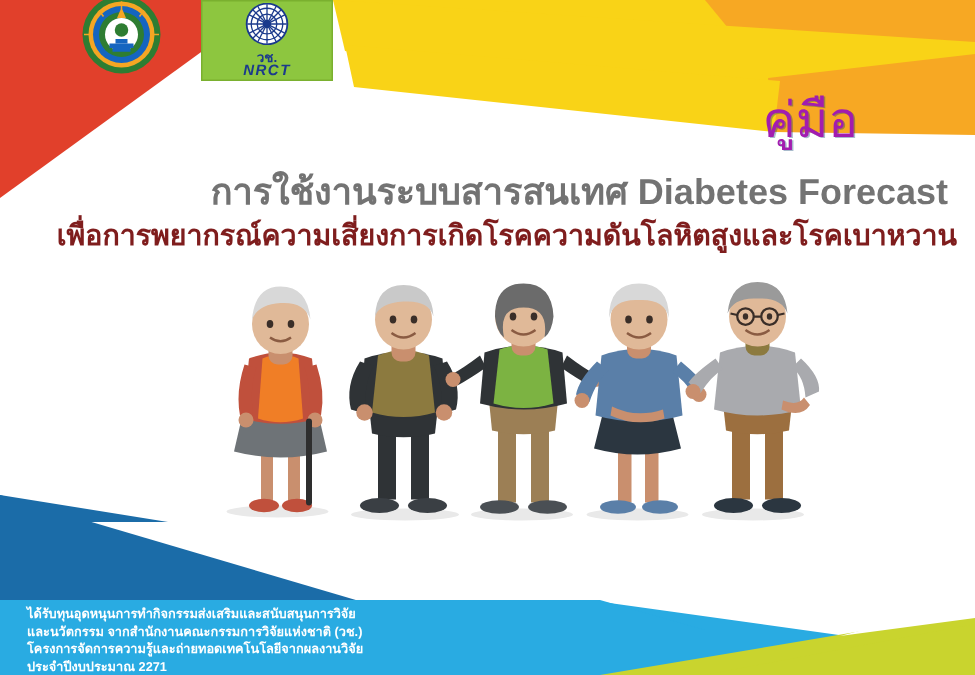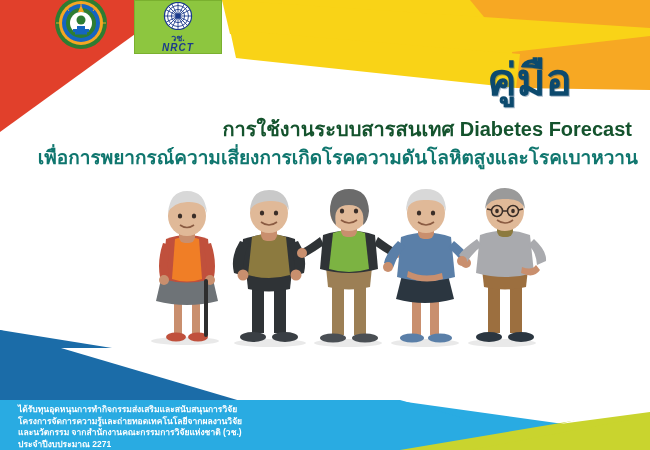--- a/index.html
+++ b/index.html
@@ -20,27 +20,27 @@
              display:flex;flex-direction:column;align-items:center;justify-content:flex-start;
              padding-top:1px;}
   #logo-nrct .seal{width:46px;height:32px;}
   #logo-nrct .nrct-th{font-size:9px;font-weight:bold;color:#1b3a8c;line-height:9px;
                       letter-spacing:0px;margin-top:4px;}
   #logo-nrct .nrct-en{font-size:10px;font-weight:bold;color:#1b3a8c;line-height:10px;
                       letter-spacing:1px;font-style:italic;}
 
   
   .title-main{position:absolute;right:78px;top:58px;
-              font-size:44px;font-weight:bold;color:#0c4a6e;line-height:44px;
+              font-size:33px;font-weight:normal;color:#a21caf;line-height:44px;
               text-shadow:1px 1px 0 rgba(10,60,110,.35);white-space:nowrap;}
   .title-sub1{position:absolute;left:0;right:18px;top:117px;text-align:right;
-              font-size:20px;font-weight:bold;color:#14532d;line-height:24px;
+              font-size:24px;font-weight:bold;color:#737373;line-height:24px;
               white-space:nowrap;}
   .title-sub2{position:absolute;left:0;right:12px;top:146px;text-align:right;
-              font-size:19px;font-weight:bold;color:#0f766e;line-height:23px;
+              font-size:19px;font-weight:bold;color:#7f1d1d;line-height:23px;
               white-space:nowrap;}
 
   
   .people{position:absolute;left:130px;top:183px;width:420px;height:165px;}
   .people svg{display:block;width:420px;height:165px;}
 
   
   .ack{position:absolute;left:18px;top:404px;width:420px;
        color:#ffffff;font-size:8.5px;line-height:11.5px;font-weight:bold;}
   .ack div{white-space:nowrap;}
@@ -244,18 +244,18 @@
         <ellipse cx="367" cy="28" rx="1.8" ry="2.2" fill="#3A2E28"></ellipse>
         <ellipse cx="383" cy="28" rx="1.8" ry="2.2" fill="#3A2E28"></ellipse>
         <path d="M367 37 q8 6 16 0" stroke="#8A5B42" stroke-width="1.6" fill="none"></path>
       </g>
 
     </svg>
   </div>
 
   <div class="ack">
     <div>ได้รับทุนอุดหนุนการทำกิจกรรมส่งเสริมและสนับสนุนการวิจัย</div>
+    <div>และนวัตกรรม จากสำนักงานคณะกรรมการวิจัยแห่งชาติ (วช.)</div>
     <div>โครงการจัดการความรู้และถ่ายทอดเทคโนโลยีจากผลงานวิจัย</div>
-    <div>และนวัตกรรม จากสำนักงานคณะกรรมการวิจัยแห่งชาติ (วช.)</div>
     <div>ประจำปีงบประมาณ 2271</div>
   </div>
 
 </div>
 
 </body></html>

